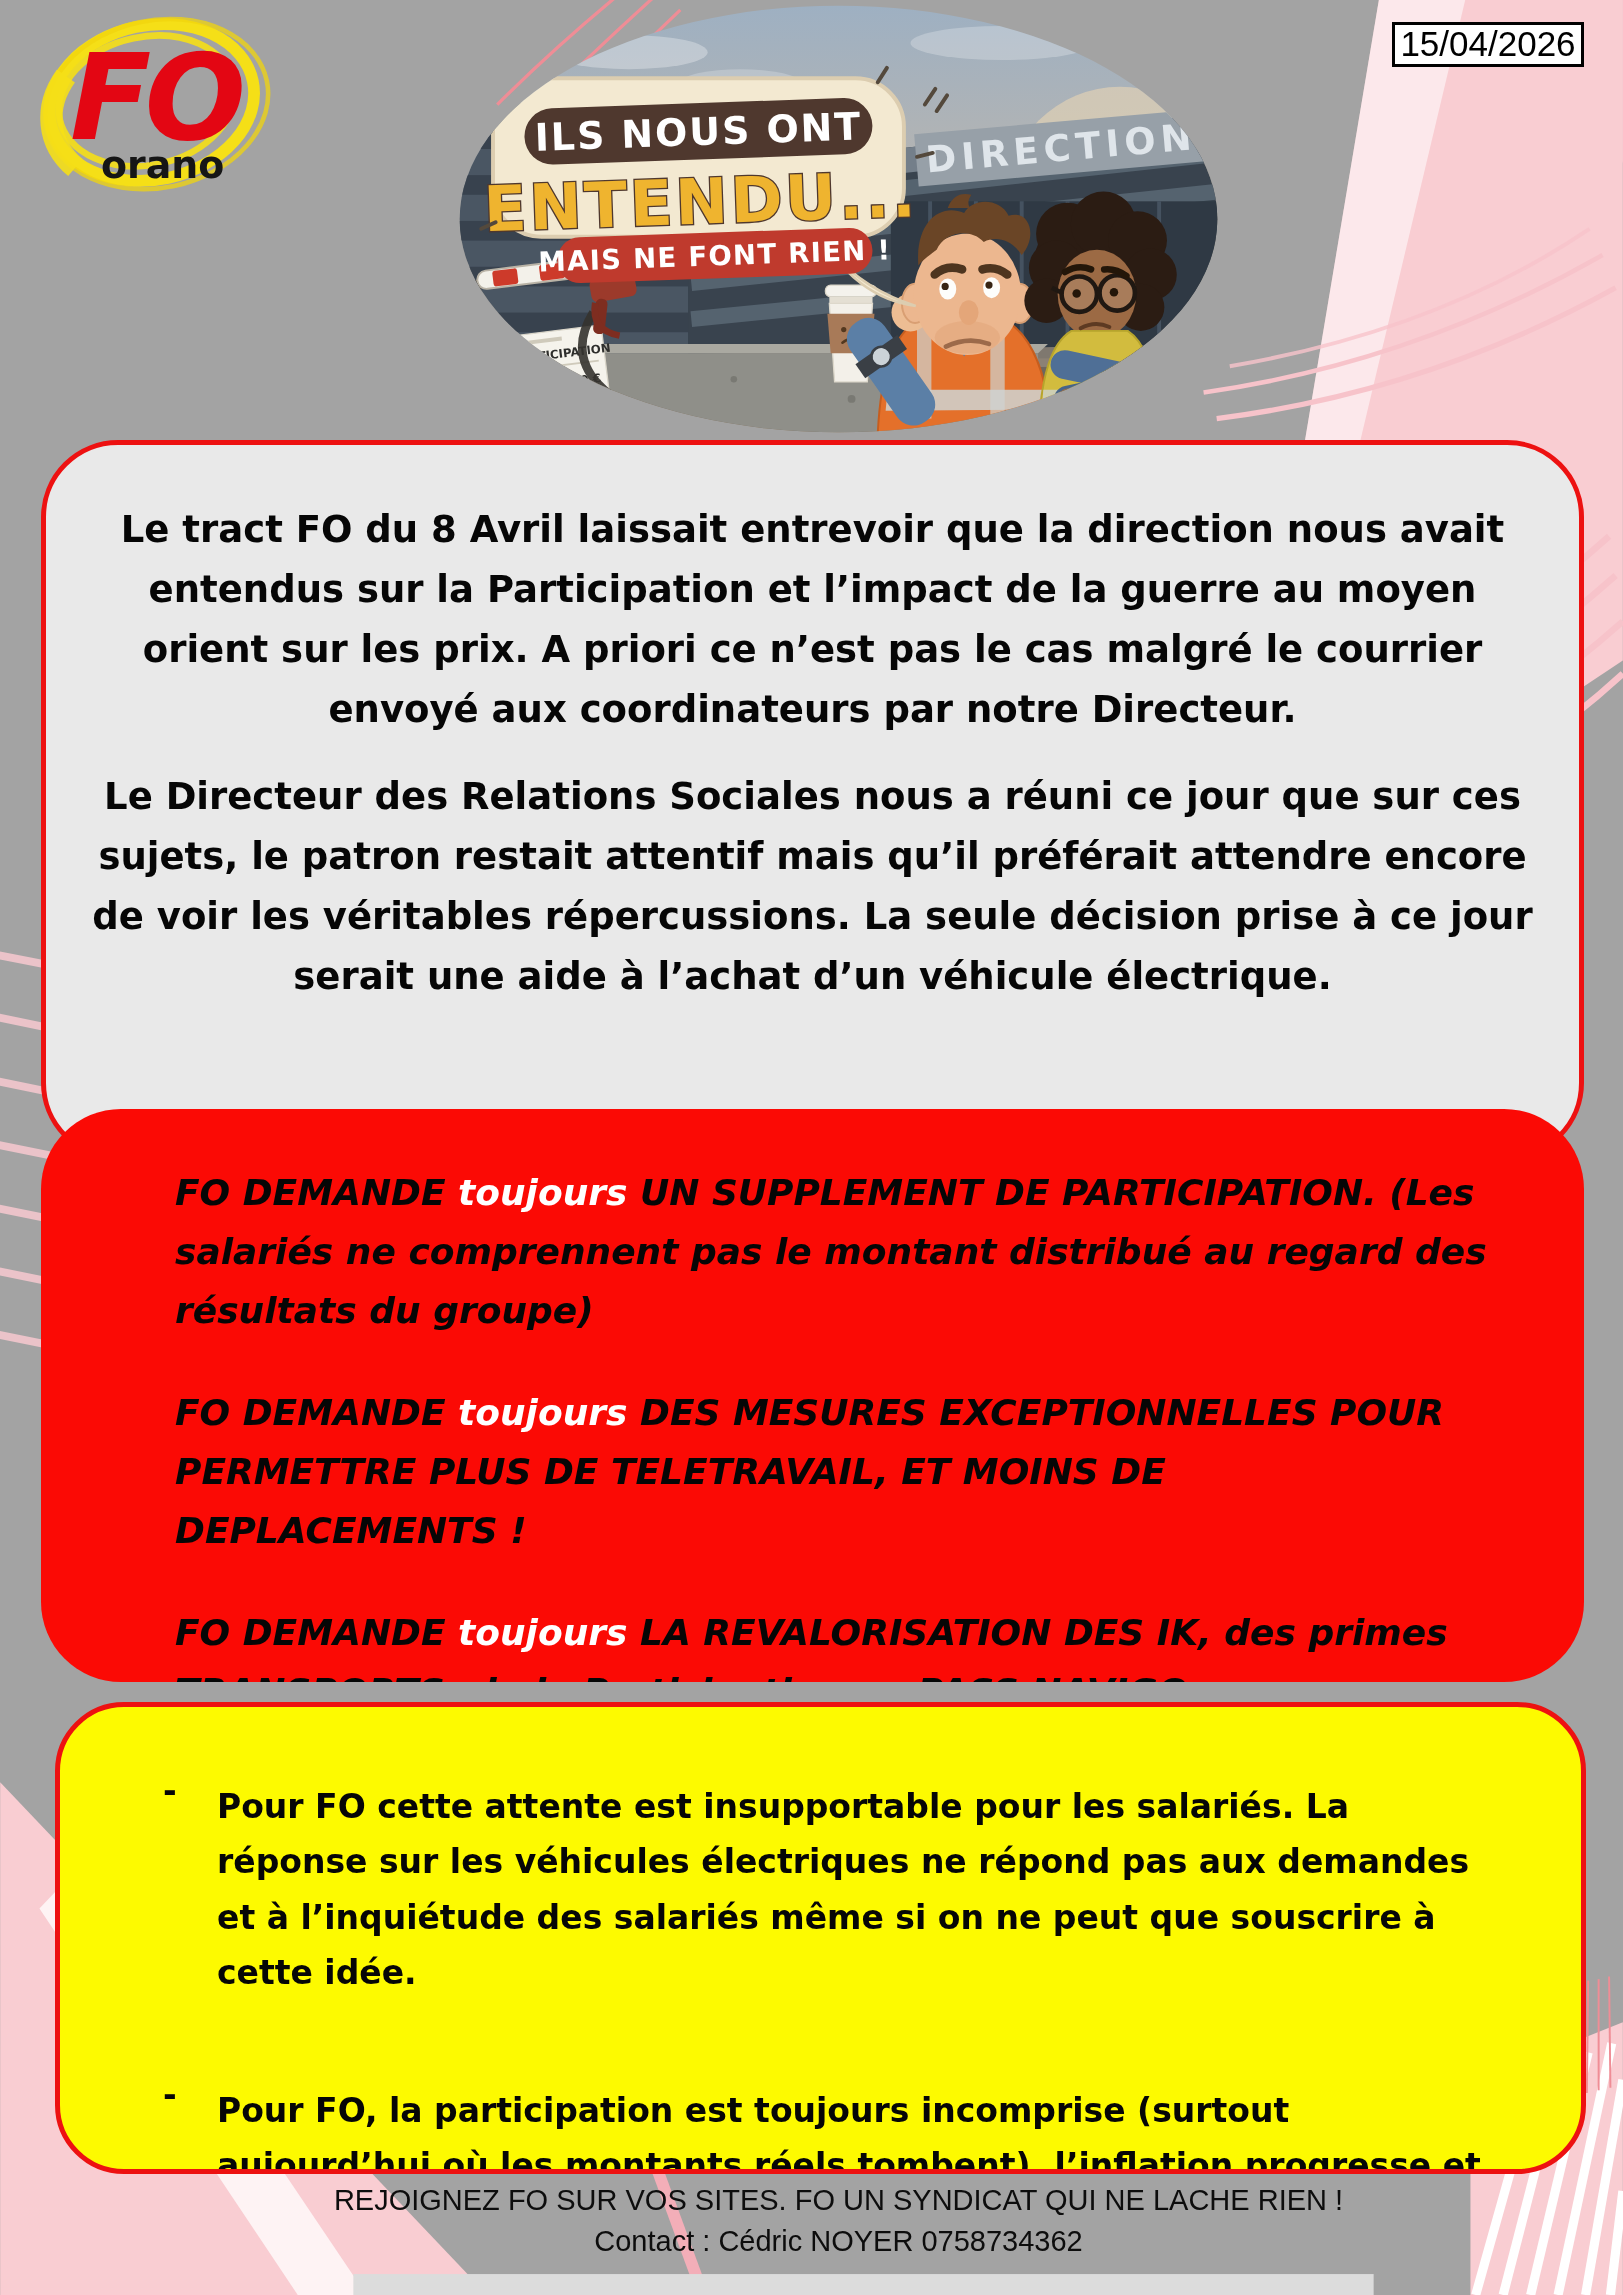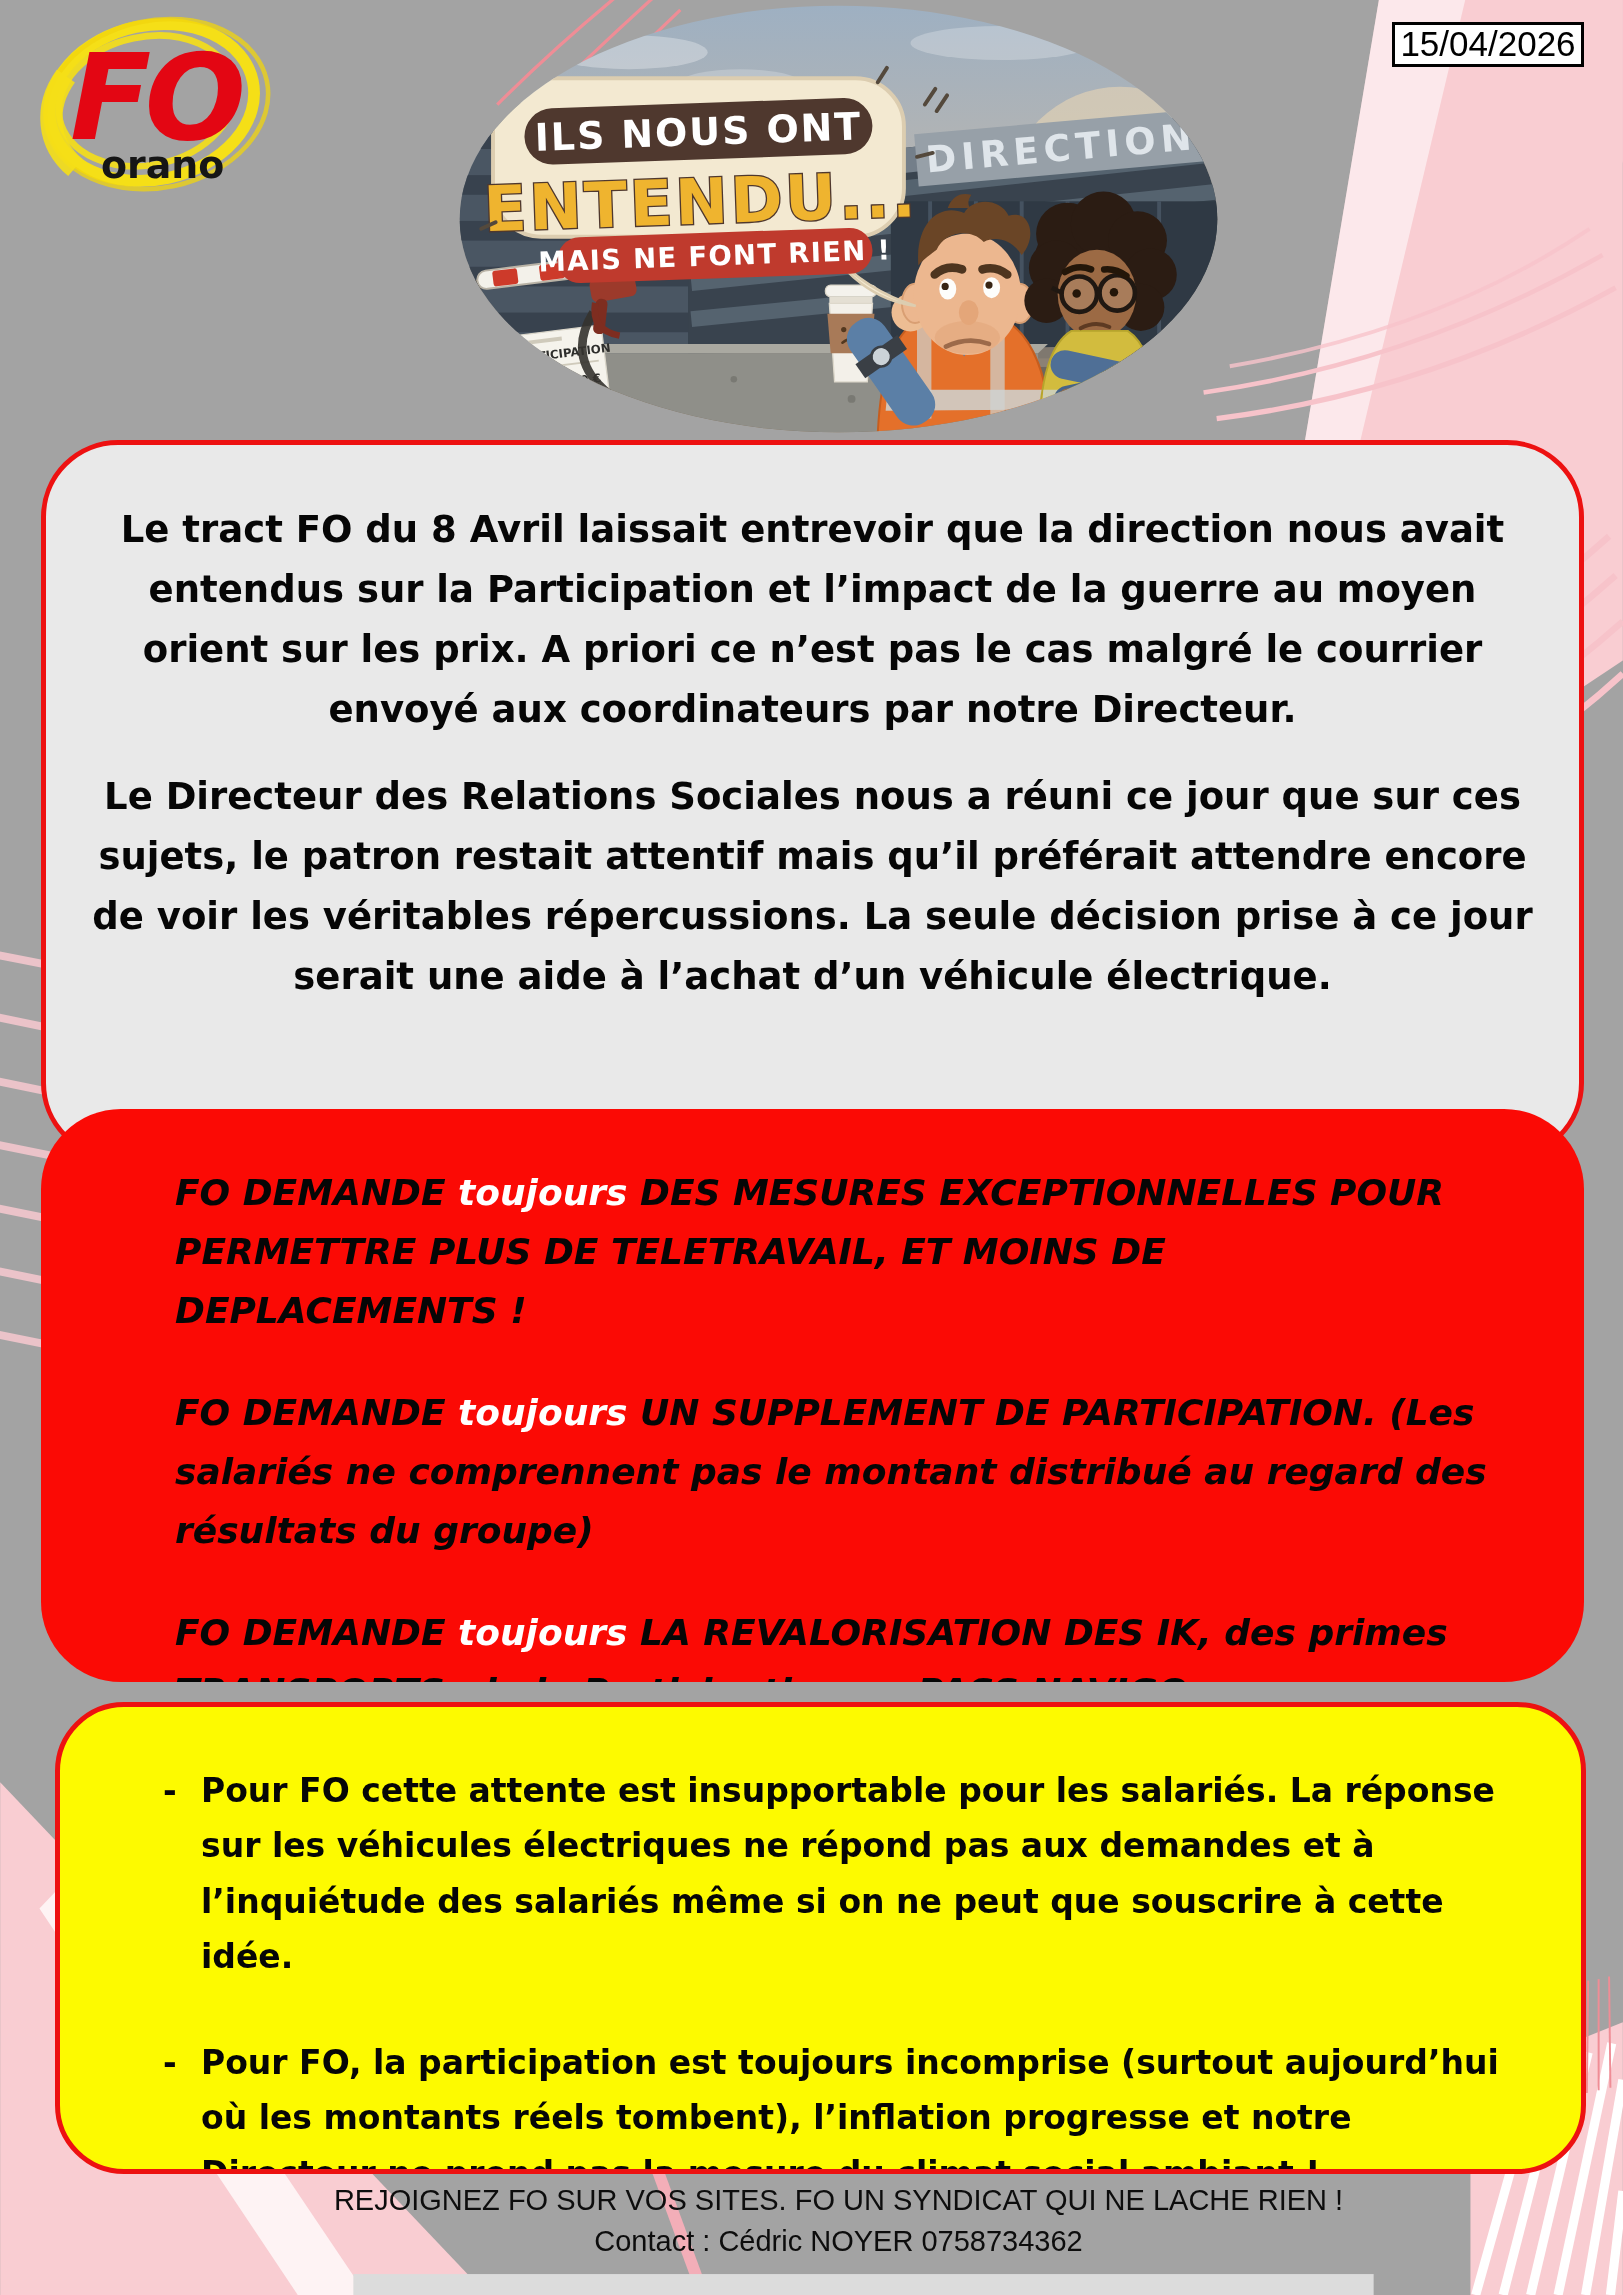--- a/index.html
+++ b/index.html
@@ -33,21 +33,21 @@
   .box-red p{margin:0 0 43px 0;}
   .box-red .hl{color:#ffffff;}
   .box-yellow{
     left:55px;top:1702px;width:1531px;height:472px;
     background:#fdfa00;border:5.9px solid #ed1111;border-radius:69px;
     padding:56px 72px 0 103px;
     font-weight:700;font-size:33px;line-height:1.68;
   }
   .bullet{display:flex;align-items:flex-start;margin:0 0 50px 0;}
   .bullet .dash{flex:0 0 38px;}
-  .bullet p{margin:0;flex:1;}
+  .bullet p{margin:16px;flex:1;}
   .footer{
     position:absolute;left:0;top:2180px;width:1623px;z-index:2;text-align:center;
     font-family:"Liberation Sans",sans-serif;font-size:29px;line-height:1.42;color:#0d0d0d;
     letter-spacing:0px;
     padding-left:27px;
   }
   svg text{font-family:"DejaVu Sans",sans-serif;}
 </style>
 </head>
 <body>
@@ -346,22 +346,22 @@
   <div class="datebox">
     <span>15/04/2026</span>
   </div>
 
   <div class="box box-intro">
     <p>Le tract FO du 8 Avril laissait entrevoir que la direction nous avait entendus sur la Participation et l’impact de la guerre au moyen orient sur les prix. A priori ce n’est pas le cas malgré le courrier envoyé aux coordinateurs par notre Directeur.</p>
     <p>Le Directeur des Relations Sociales nous a réuni ce jour que sur ces sujets, le patron restait attentif mais qu’il préférait attendre encore de voir les véritables répercussions. La seule décision prise à ce jour serait une aide à l’achat d’un véhicule électrique.</p>
   </div>
 
   <div class="box box-red">
+    <p><span>FO DEMANDE </span><span class="hl">toujours</span><span> UN SUPPLEMENT DE PARTICIPATION. (Les salariés ne comprennent pas le montant distribué au regard des résultats du groupe)</span></p>
     <p><span>FO DEMANDE </span><span class="hl">toujours</span><span> DES MESURES EXCEPTIONNELLES POUR PERMETTRE PLUS DE TELETRAVAIL, ET MOINS DE DEPLACEMENTS !</span></p>
-    <p><span>FO DEMANDE </span><span class="hl">toujours</span><span> UN SUPPLEMENT DE PARTICIPATION. (Les salariés ne comprennent pas le montant distribué au regard des résultats du groupe)</span></p>
     <p><span>FO DEMANDE </span><span class="hl">toujours</span><span> LA REVALORISATION DES IK, des primes TRANSPORTS, de la Participation au PASS NAVIGO…</span></p>
   </div>
 
   <div class="box box-yellow">
     <div class="bullet">
       <span class="dash">-</span>
       <p>Pour FO cette attente est insupportable pour les salariés. La réponse sur les véhicules électriques ne répond pas aux demandes et à l’inquiétude des salariés même si on ne peut que souscrire à cette idée.</p>
     </div>
     <div class="bullet">
       <span class="dash">-</span>

